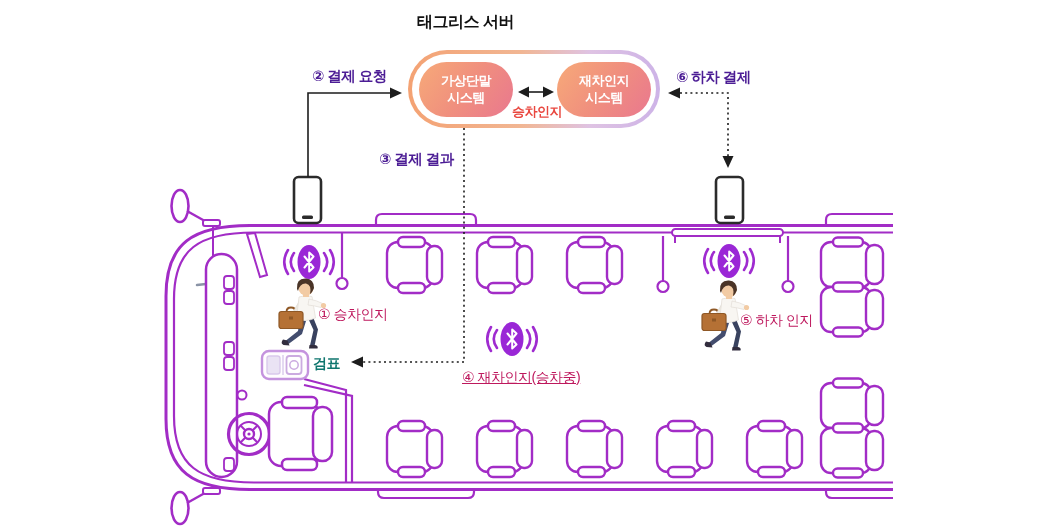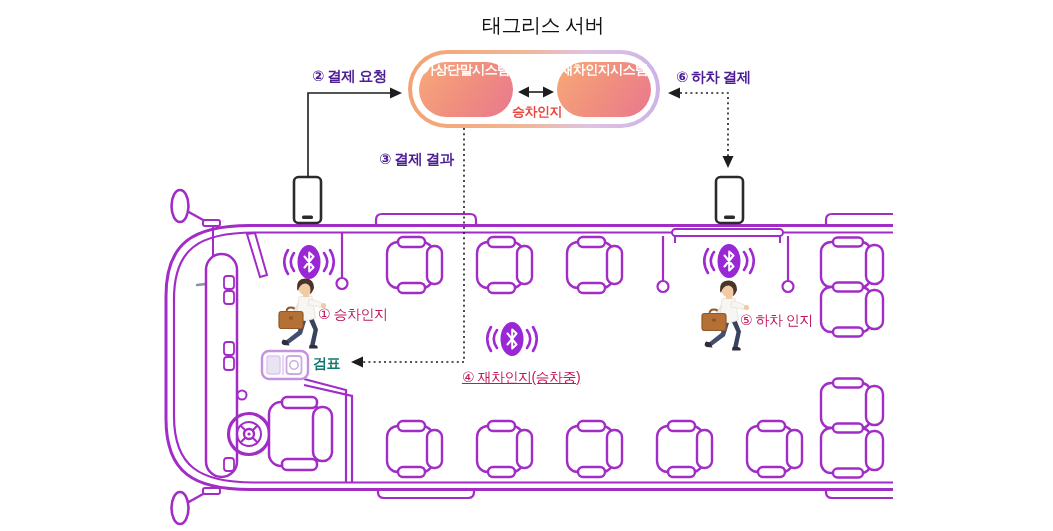--- a/index.html
+++ b/index.html
@@ -13,29 +13,29 @@
   .blk{stroke:#1D1D1D;fill:none;stroke-width:1.6;}
   .dot{stroke:#1D1D1D;fill:none;stroke-width:1.6;stroke-dasharray:2 3.2;}
   .ah{fill:#1D1D1D;stroke:none;}
   
   .server-box{left:408px;top:50px;width:252px;height:78px;border-radius:39px;z-index:1;
     background:linear-gradient(90deg,#F4A273 0%,#F1B693 45%,#DFC3E3 72%,#CDB3E7 100%);}
   .server-inner{position:absolute;left:4px;top:4px;right:4px;bottom:4px;background:#fff;border-radius:35px;}
   .pill{position:absolute;top:12px;width:94px;height:55px;border-radius:28px;z-index:3;
     background:linear-gradient(125deg,#F6A779 5%,#F08F7E 50%,#EA7A8D 95%);
     color:#fff;font-size:13px;font-weight:700;text-align:center;
-    display:flex;flex-direction:row;justify-content:center;line-height:1.3;letter-spacing:-0.5px;}
+    display:flex;flex-direction:column;justify-content:center;line-height:1.3;letter-spacing:-0.5px;}
   .pill-left{left:11px;} .pill-right{left:149px;}
   .processing{position:absolute;left:88px;top:54px;width:76px;text-align:center;z-index:3;
     color:#E9473F;font-size:13px;font-weight:700;letter-spacing:-0.5px;}
   
   .lbl{position:absolute;white-space:nowrap;letter-spacing:-0.5px;z-index:4;}
   .lbl-flow{color:#4c1d95;font-size:14.5px;font-weight:700;}
   .lbl-bus{color:#be185d;font-size:14px;font-weight:500;}
-  .title{left:417px;top:12px;width:252px;text-align:center;color:#111;font-size:20px;font-weight:400;}
+  .title{left:417px;top:12px;width:252px;text-align:left;color:#111;font-size:16px;font-weight:700;}
   .gumpyo{color:#0f766e;font-size:14px;font-weight:700;}
   .layer2{z-index:2;}
 </style>
 </head>
 <body>
 
 <div class="stage">
 
   <div class="abs server-box">
     <div class="server-inner"></div>

